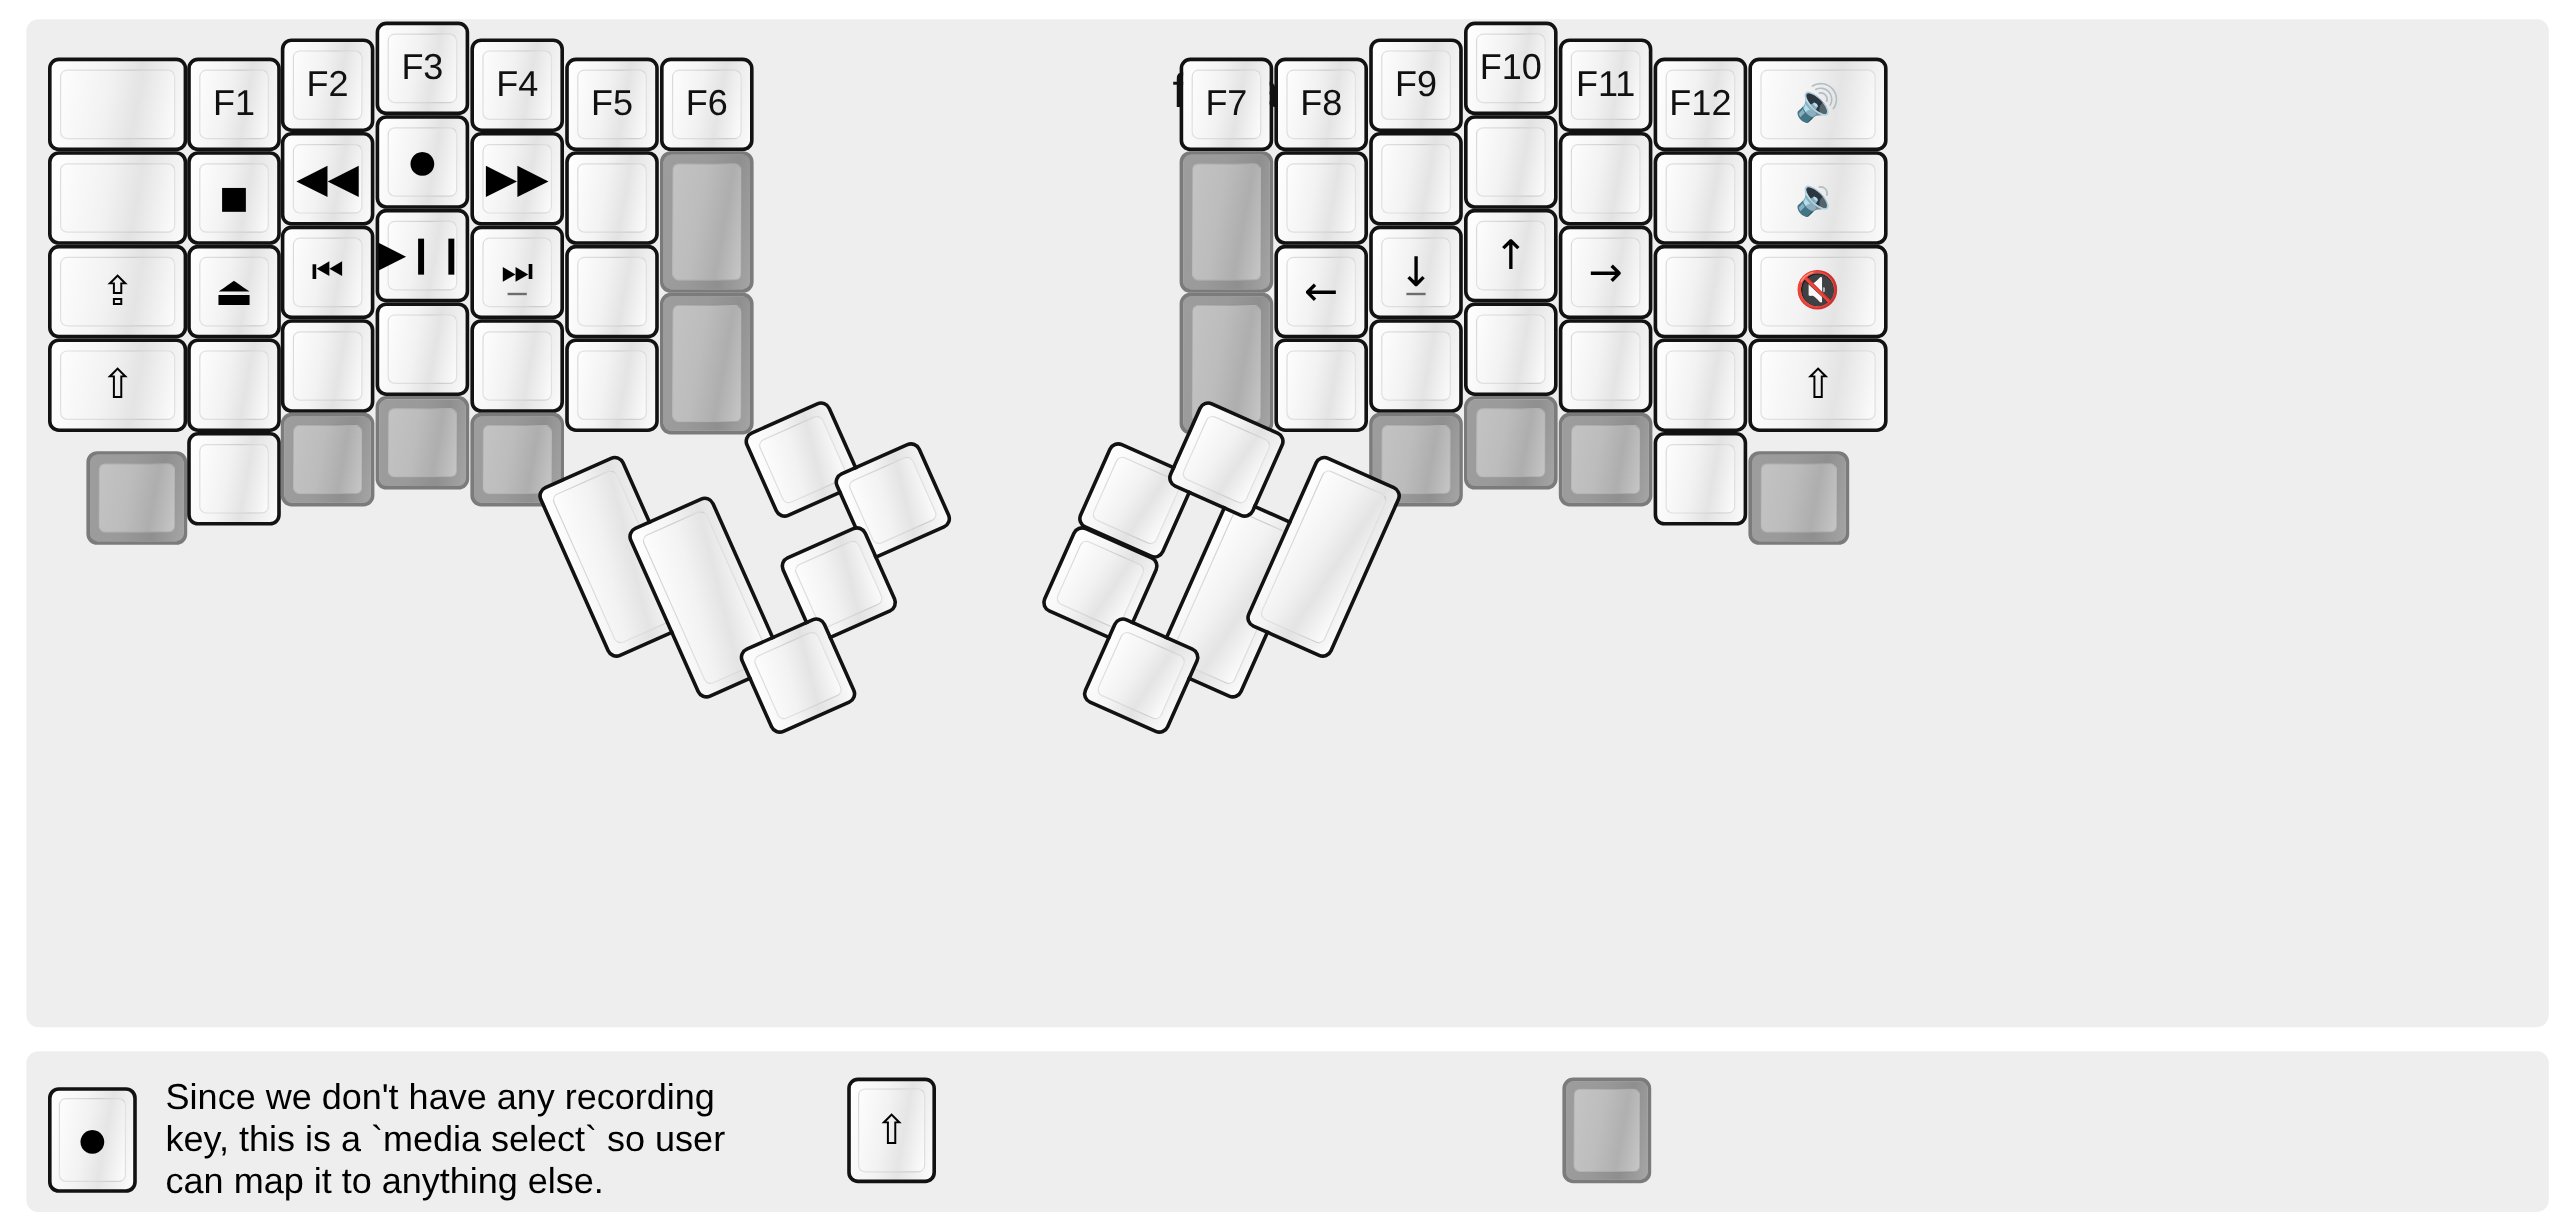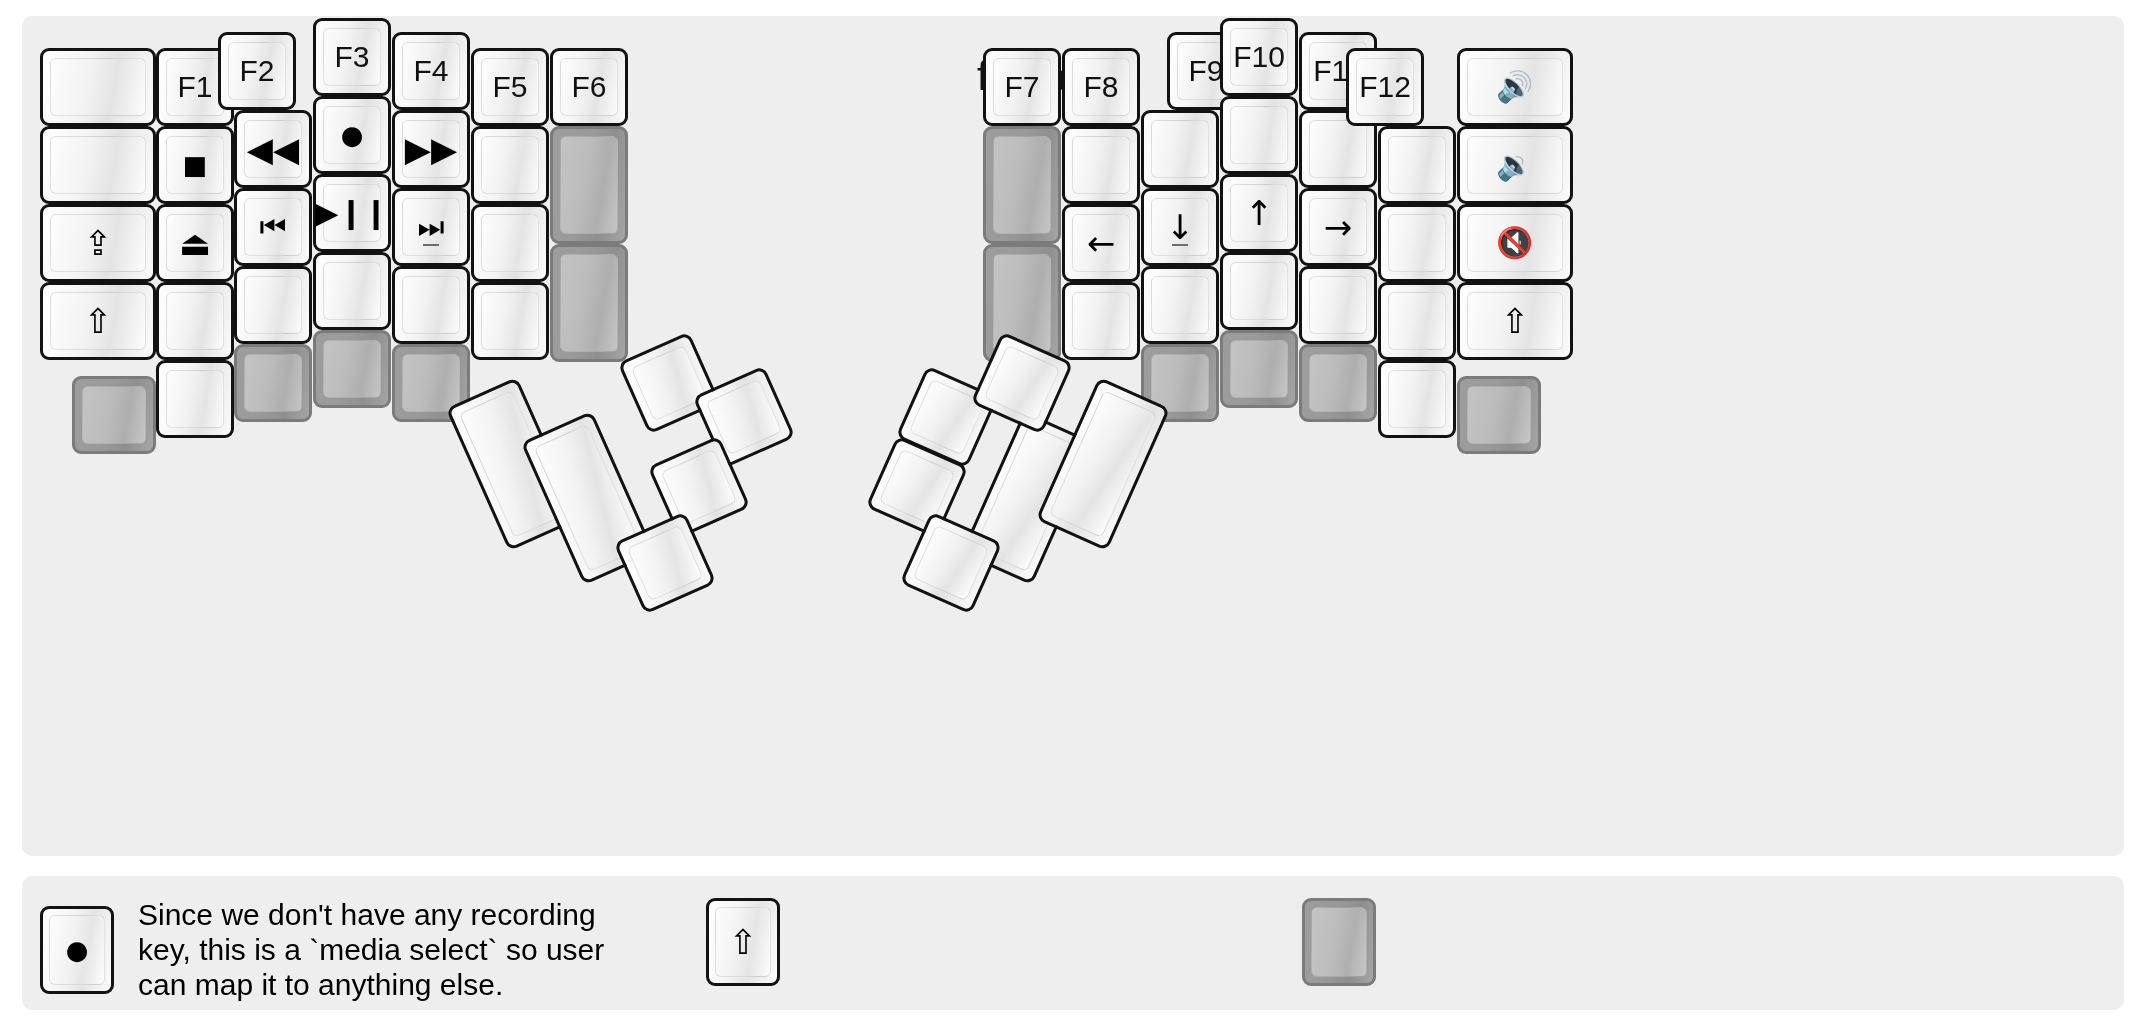--- a/index.html
+++ b/index.html
@@ -191,21 +191,21 @@
           <div class="face">
             <span class="legend-glyph glyph-lg">⏏</span>
           </div>
         </div>
         <div class="key" style="left: 134px; top: 266px; width: 78px; height: 78px;">
           <div class="face"></div>
         </div>
         <div class="key" style="left: 134px; top: 344px; width: 78px; height: 78px;">
           <div class="face"></div>
         </div>
-        <div class="key" style="left: 196px; top: 16px; width: 78px; height: 78px;">
+        <div class="key" style="left: 212px; top: 16px; width: 78px; height: 78px;">
           <div class="face">
             <span class="lbl-text">F2</span>
           </div>
         </div>
         <div class="key" style="left: 212px; top: 94px; width: 78px; height: 78px;">
           <div class="face">
             <span class="legend-glyph glyph-lg">◀◀</span>
           </div>
         </div>
         <div class="key" style="left: 212px; top: 172px; width: 78px; height: 78px;">
@@ -327,21 +327,21 @@
           <div class="face"></div>
         </div>
         <div class="key" style="left: 1040px; top: 188px; width: 78px; height: 78px;">
           <div class="face">
             <span class="legend-glyph glyph-lg">←</span>
           </div>
         </div>
         <div class="key" style="left: 1040px; top: 266px; width: 78px; height: 78px;">
           <div class="face"></div>
         </div>
-        <div class="key" style="left: 1145px; top: 16px; width: 78px; height: 78px;">
+        <div class="key" style="left: 1119px; top: 16px; width: 78px; height: 78px;">
           <div class="face">
             <span class="lbl-text">F9</span>
           </div>
         </div>
         <div class="key" style="left: 1119px; top: 94px; width: 78px; height: 78px;">
           <div class="face"></div>
         </div>
         <div class="key" style="left: 1119px; top: 172px; width: 78px; height: 78px;">
           <div class="face">
             <span class="legend-glyph glyph-lg">↓</span>
@@ -385,21 +385,21 @@
           <div class="face">
             <span class="legend-glyph glyph-lg">→</span>
           </div>
         </div>
         <div class="key" style="left: 1277px; top: 250px; width: 78px; height: 78px;">
           <div class="face"></div>
         </div>
         <div class="key transparent" style="left: 1277px; top: 328px; width: 78px; height: 78px;">
           <div class="face"></div>
         </div>
-        <div class="key" style="left: 1324px; top: 32px; width: 78px; height: 78px;">
+        <div class="key" style="left: 1356px; top: 32px; width: 78px; height: 78px;">
           <div class="face">
             <span class="lbl-text">F12</span>
           </div>
         </div>
         <div class="key" style="left: 1356px; top: 110px; width: 78px; height: 78px;">
           <div class="face"></div>
         </div>
         <div class="key" style="left: 1356px; top: 188px; width: 78px; height: 78px;">
           <div class="face"></div>
         </div>

